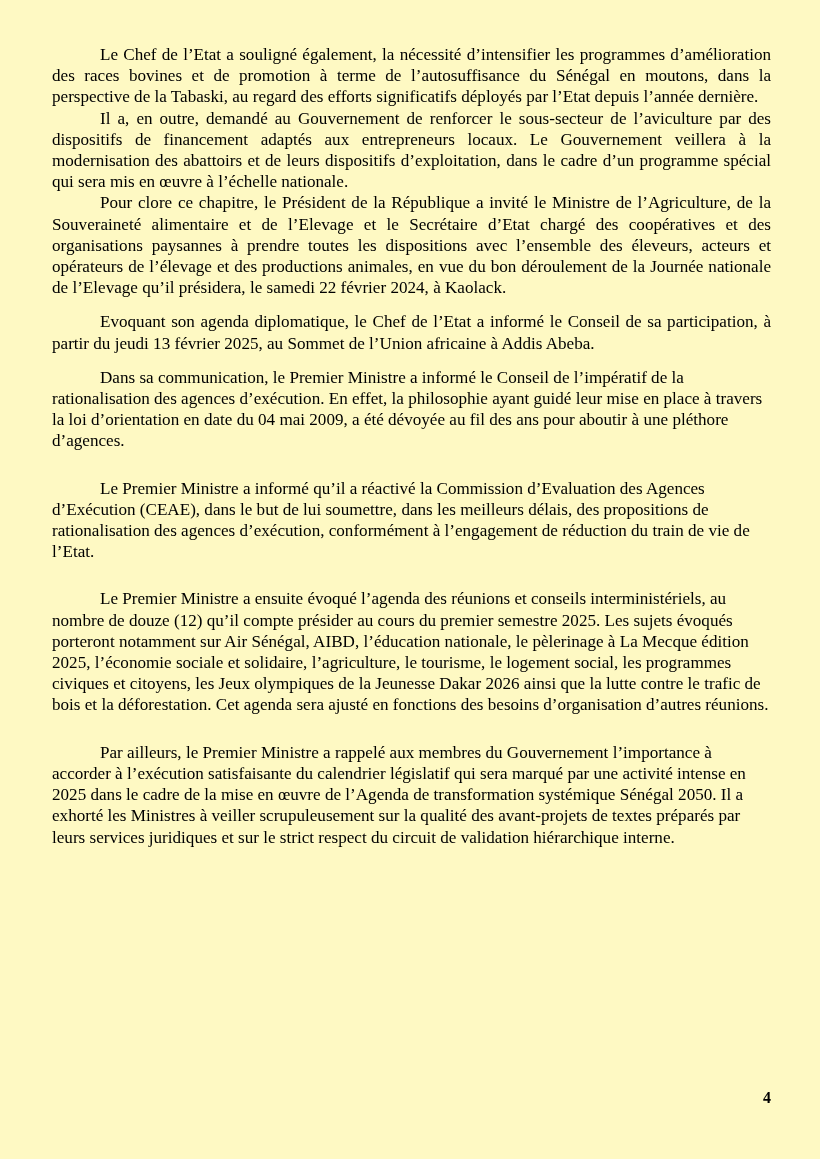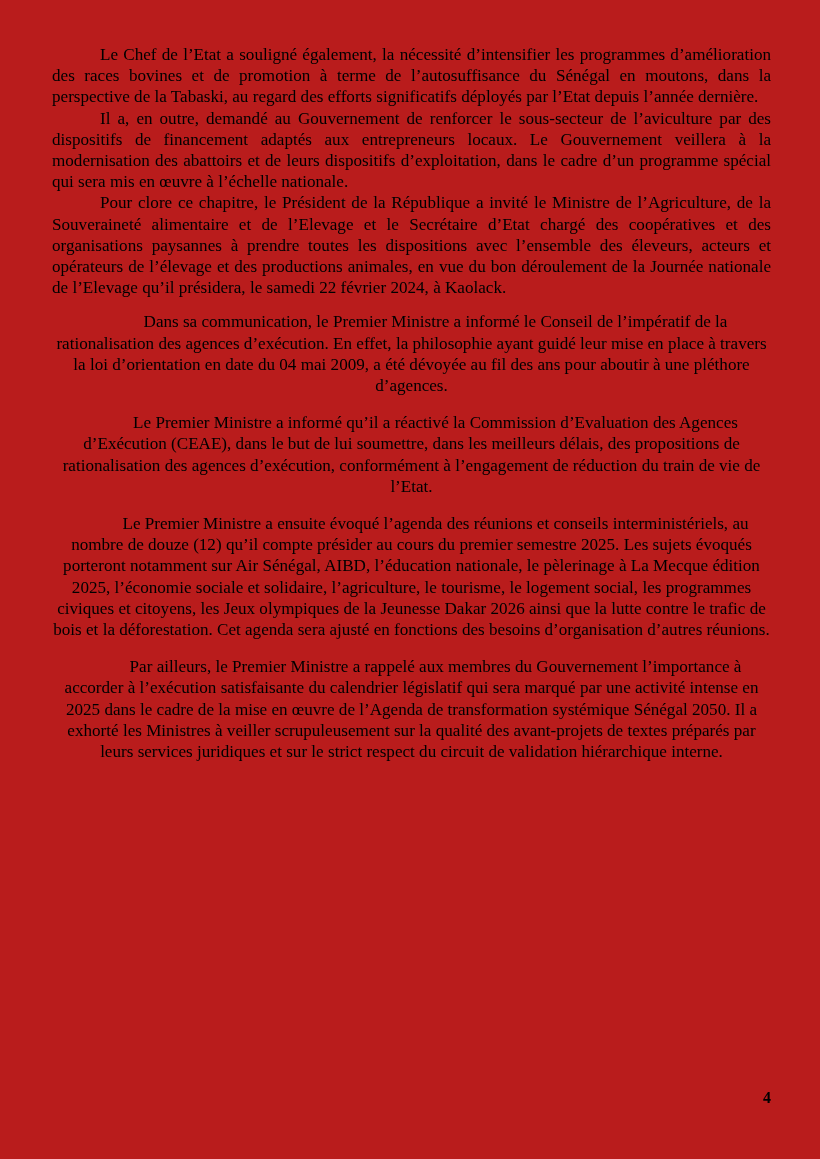--- a/index.html
+++ b/index.html
@@ -4,21 +4,21 @@
 <style>
   html, body {
     margin: 0;
     padding: 0;
     background: #ffffff;
   }
   .page {
     position: relative;
     width: 820px;
     height: 1159px;
-    background: #b91c1c;
+    background: #fef9c3;
     font-family: "Liberation Serif", "DejaVu Serif", serif;
     color: #000000;
     overflow: hidden;
     box-sizing: border-box;
   }
   .content {
     position: absolute;
     left: 52px;
     top: 44px;
     width: 719px;
@@ -27,26 +27,26 @@
     margin: 0;
     font-size: 17.1px;
     line-height: 21.2px;
     text-indent: 48px;
     text-align: justify;
     -webkit-hyphens: none;
     hyphens: none;
     word-spacing: 0px;
   }
   p.para.left {
-    text-align: center;
+    text-align: left;
   }
   
   p.gap-small { }
   p.gap-medium { margin-top: 13px; }
-  p.gap-large { margin-top: 16px; }
+  p.gap-large { margin-top: 26px; }
 
   .page-number {
     position: absolute;
     left: 0;
     top: 1089px;
     width: 771px;
     text-align: right;
     font-family: "Liberation Serif", "DejaVu Serif", serif;
     font-size: 16px;
     font-weight: bold;
@@ -58,20 +58,21 @@
 
 <div class="page">
   <div class="content">
 
     <p class="para">Le Chef de l’Etat a souligné également, la nécessité d’intensifier les programmes d’amélioration des races bovines et de promotion à terme de l’autosuffisance du Sénégal en moutons, dans la perspective de la Tabaski, au regard des efforts significatifs déployés par l’Etat depuis l’année dernière.</p>
 
     <p class="para gap-small">Il a, en outre, demandé au Gouvernement de renforcer le sous-secteur de l’aviculture par des dispositifs de financement adaptés aux entrepreneurs locaux. Le Gouvernement veillera à la modernisation des abattoirs et de leurs dispositifs d’exploitation, dans le cadre d’un programme spécial qui sera mis en œuvre à l’échelle nationale.</p>
 
     <p class="para gap-small">Pour clore ce chapitre, le Président de la République a invité le Ministre de l’Agriculture, de la Souveraineté alimentaire et de l’Elevage et le Secrétaire d’Etat chargé des coopératives et des organisations paysannes à prendre toutes les dispositions avec l’ensemble des éleveurs, acteurs et opérateurs de l’élevage et des productions animales, en vue du bon déroulement de la Journée nationale de l’Elevage qu’il présidera, le samedi 22 février 2024, à Kaolack.</p>
 
+    <p class="para gap-medium">Evoquant son agenda diplomatique, le Chef de l’Etat a informé le Conseil de sa participation, à partir du jeudi 13 février 2025, au Sommet de l’Union africaine à Addis Abeba.</p>
 
     <p class="para left gap-medium">Dans sa communication, le Premier Ministre a informé le Conseil de l’impératif de la rationalisation des agences d’exécution. En effet, la philosophie ayant guidé leur mise en place à travers la loi d’orientation en date du 04 mai 2009, a été dévoyée au fil des ans pour aboutir à une pléthore d’agences.</p>
 
     <p class="para left gap-large">Le Premier Ministre a informé qu’il a réactivé la Commission d’Evaluation des Agences d’Exécution (CEAE), dans le but de lui soumettre, dans les meilleurs délais, des propositions de rationalisation des agences d’exécution, conformément à l’engagement de réduction du train de vie de l’Etat.</p>
 
     <p class="para left gap-large">Le Premier Ministre a ensuite évoqué l’agenda des réunions et conseils interministériels, au nombre de douze (12) qu’il compte présider au cours du premier semestre 2025. Les sujets évoqués porteront notamment sur Air Sénégal, AIBD, l’éducation nationale, le pèlerinage à La Mecque édition 2025, l’économie sociale et solidaire, l’agriculture, le tourisme, le logement social, les programmes civiques et citoyens, les Jeux olympiques de la Jeunesse Dakar 2026 ainsi que la lutte contre le trafic de bois et la déforestation. Cet agenda sera ajusté en fonctions des besoins d’organisation d’autres réunions.</p>
 
     <p class="para left gap-large">Par ailleurs, le Premier Ministre a rappelé aux membres du Gouvernement l’importance à accorder à l’exécution satisfaisante du calendrier législatif qui sera marqué par une activité intense en 2025 dans le cadre de la mise en œuvre de l’Agenda de transformation systémique Sénégal 2050. Il a exhorté les Ministres à veiller scrupuleusement sur la qualité des avant-projets de textes préparés par leurs services juridiques et sur le strict respect du circuit de validation hiérarchique interne.</p>
 
   </div>

